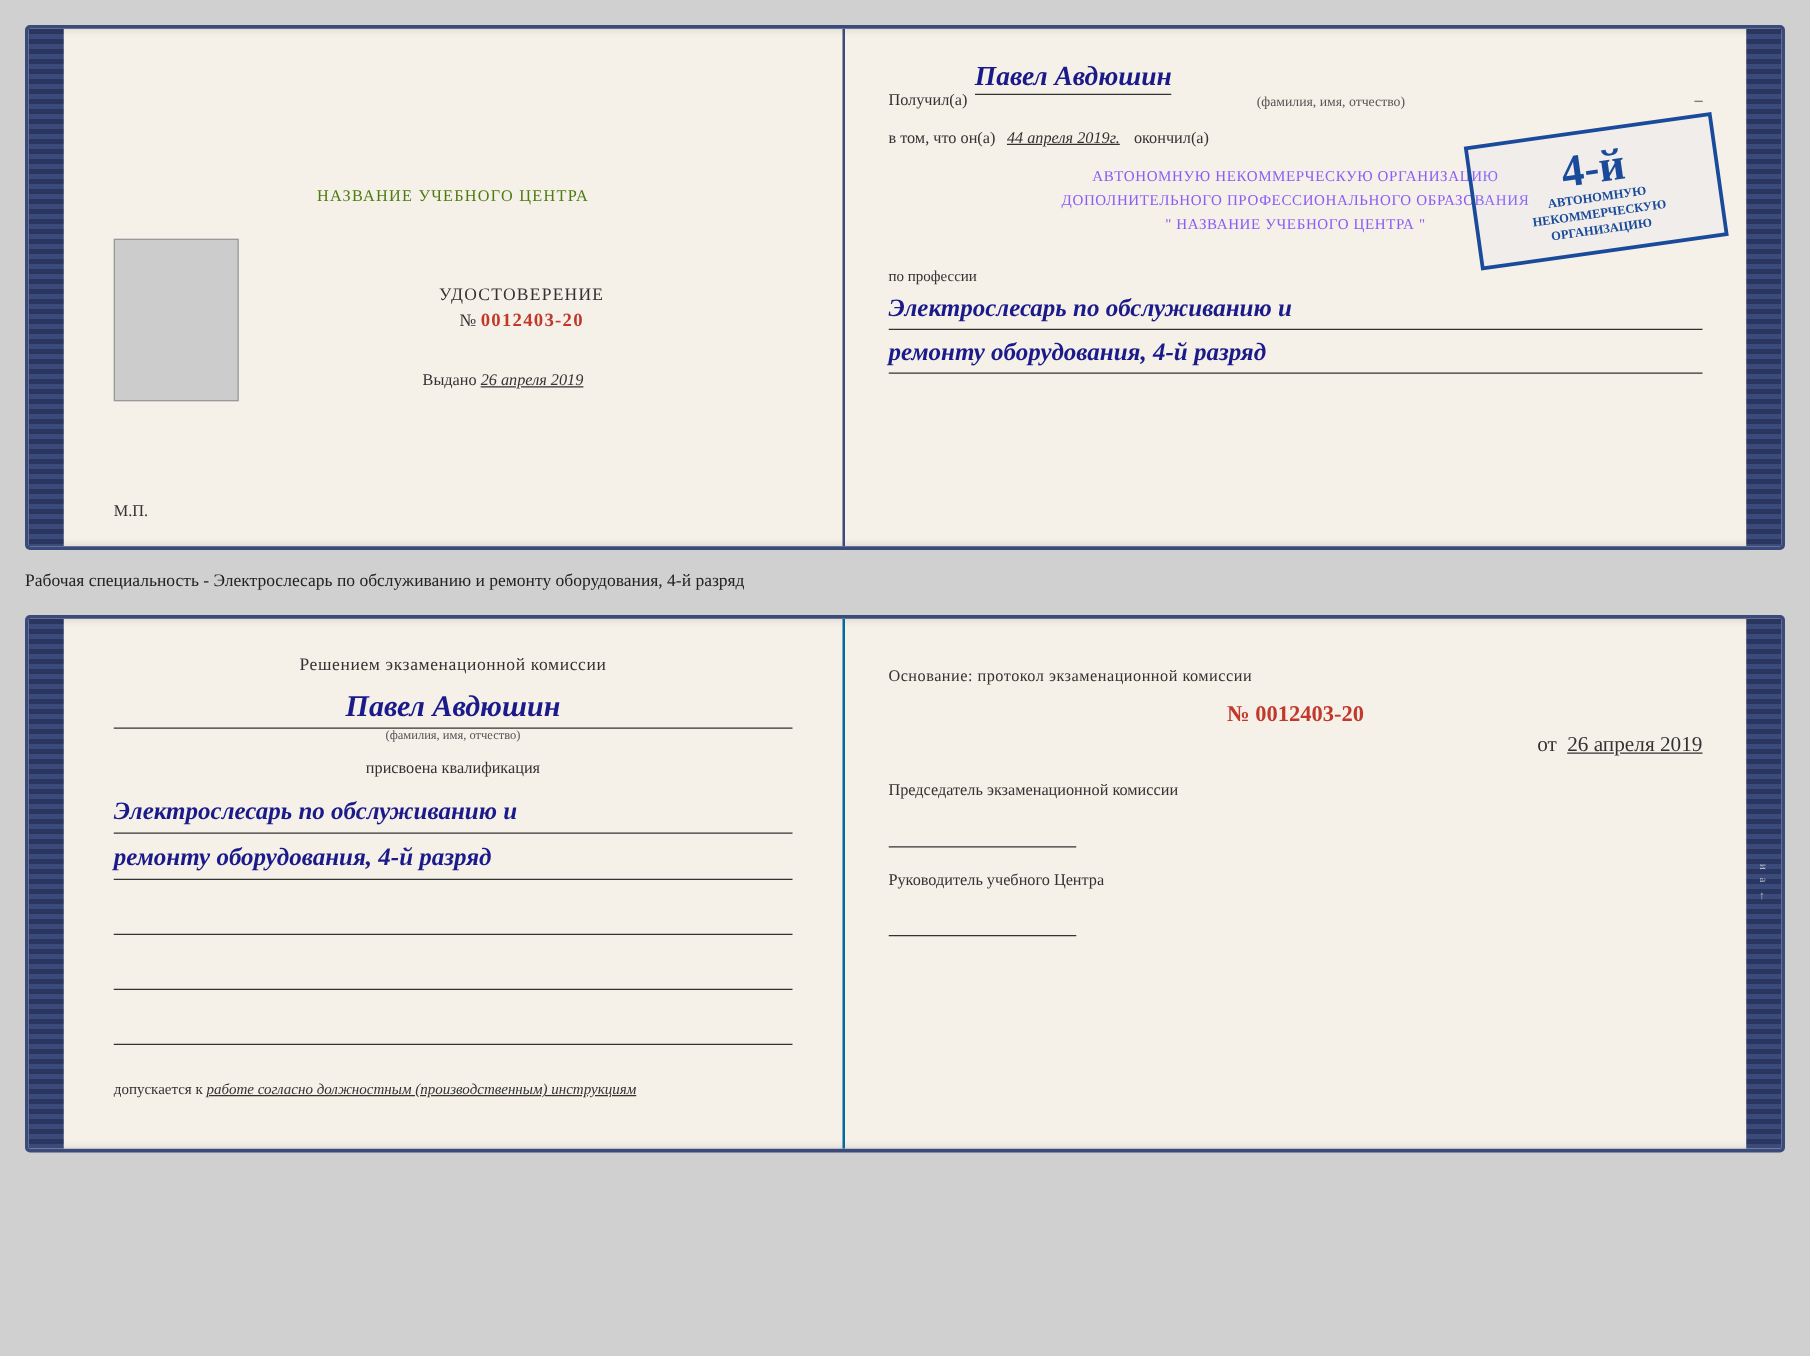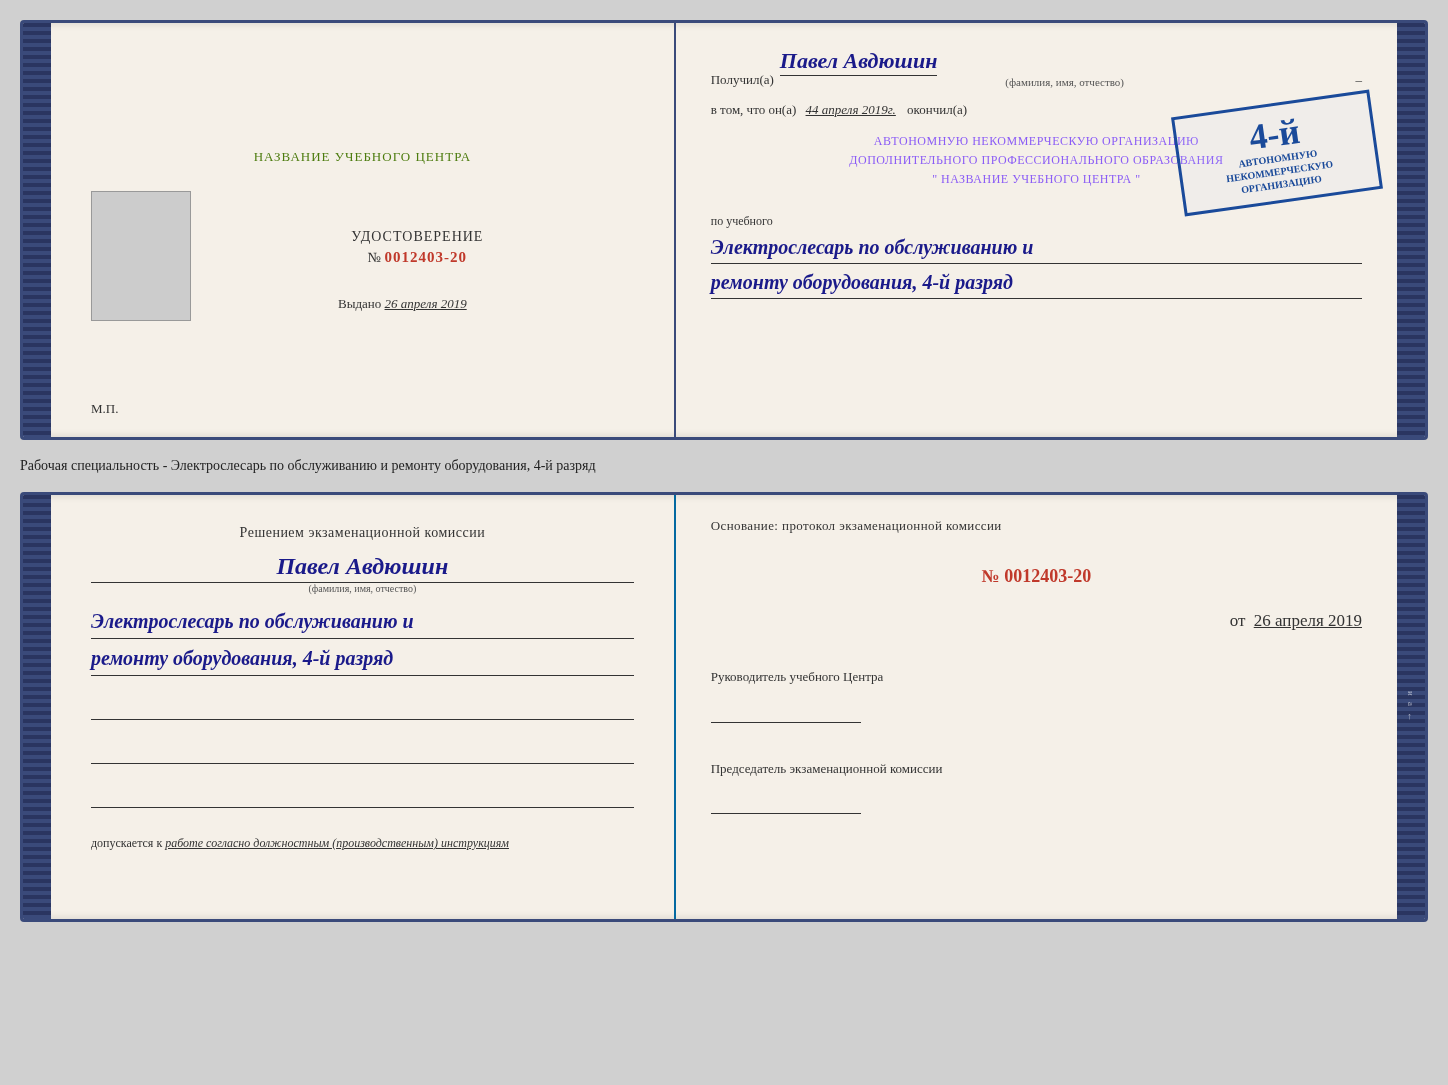--- a/index.html
+++ b/index.html
@@ -244,24 +244,24 @@
       flex: 1;
       padding: 30px 40px;
       display: flex;
       flex-direction: column;
       gap: 12px;
       border-right: 2px solid #0369a1;
     }
 
     .doc-bottom-right {
       flex: 1.2;
-      padding: 23px 35px;
-      display: flex;
-      flex-direction: column;
-      gap: 24px;
+      padding: 38px 35px;
+      display: flex;
+      flex-direction: column;
+      gap: 4px;
     }
 
     .commission-title {
       font-size: 14px;
       color: #333;
       text-align: center;
       letter-spacing: 0.5px;
     }
 
     .person-name-large {
@@ -426,21 +426,21 @@
         </div>
       </div>
 
       <div class="org-name-block">
         <div>АВТОНОМНУЮ НЕКОММЕРЧЕСКУЮ ОРГАНИЗАЦИЮ</div>
         <div>ДОПОЛНИТЕЛЬНОГО ПРОФЕССИОНАЛЬНОГО ОБРАЗОВАНИЯ</div>
         <div>" НАЗВАНИЕ УЧЕБНОГО ЦЕНТРА "</div>
       </div>
 
       <div class="profession-block">
-        <div class="profession-label">по учебного</div>
+        <div class="profession-label">по профессии</div>
         <div class="profession-text">Электрослесарь по обслуживанию и</div>
         <div class="profession-text2">ремонту оборудования, 4-й разряд</div>
       </div>
 
     </div>
 
     <div class="binding-strip-right"></div>
   </div>
 
   <div class="middle-text">Рабочая специальность - Электрослесарь по обслуживанию и ремонту оборудования, 4-й разряд</div>
@@ -449,20 +449,21 @@
     <div class="binding-strip-left"></div>
 
     <div class="doc-bottom-left">
       <div class="commission-title">Решением экзаменационной комиссии</div>
 
       <div style="text-align:center;">
         <div class="person-name-large">Павел Авдюшин</div>
         <div class="fio-hint">(фамилия, имя, отчество)</div>
       </div>
 
+      <div class="kvalif-label">присвоена квалификация</div>
 
       <div>
         <div class="kvalif-text">Электрослесарь по обслуживанию и</div>
         <div class="kvalif-text" style="margin-top:4px;">ремонту оборудования, 4-й разряд</div>
       </div>
 
       <div class="blank-line"></div>
       <div class="blank-line"></div>
       <div class="blank-line"></div>
 
@@ -479,26 +480,26 @@
         <span>№</span>
         <span>0012403-20</span>
       </div>
 
       <div class="ot-date">
         <span>от</span>
         <span class="ot-date-val" style="margin-left:4px;">26 апреля 2019</span>
       </div>
 
       <div class="signature-section">
+        <div class="sig-title">Председатель экзаменационной комиссии</div>
+        <div class="sig-line"></div>
+      </div>
+
+      <div class="signature-section">
         <div class="sig-title">Руководитель учебного Центра</div>
-        <div class="sig-line"></div>
-      </div>
-
-      <div class="signature-section">
-        <div class="sig-title">Председатель экзаменационной комиссии</div>
         <div class="sig-line"></div>
       </div>
     </div>
 
     <div class="right-strip">
       <div class="right-strip-text">и а ←</div>
     </div>
   </div>
 
 </div>

